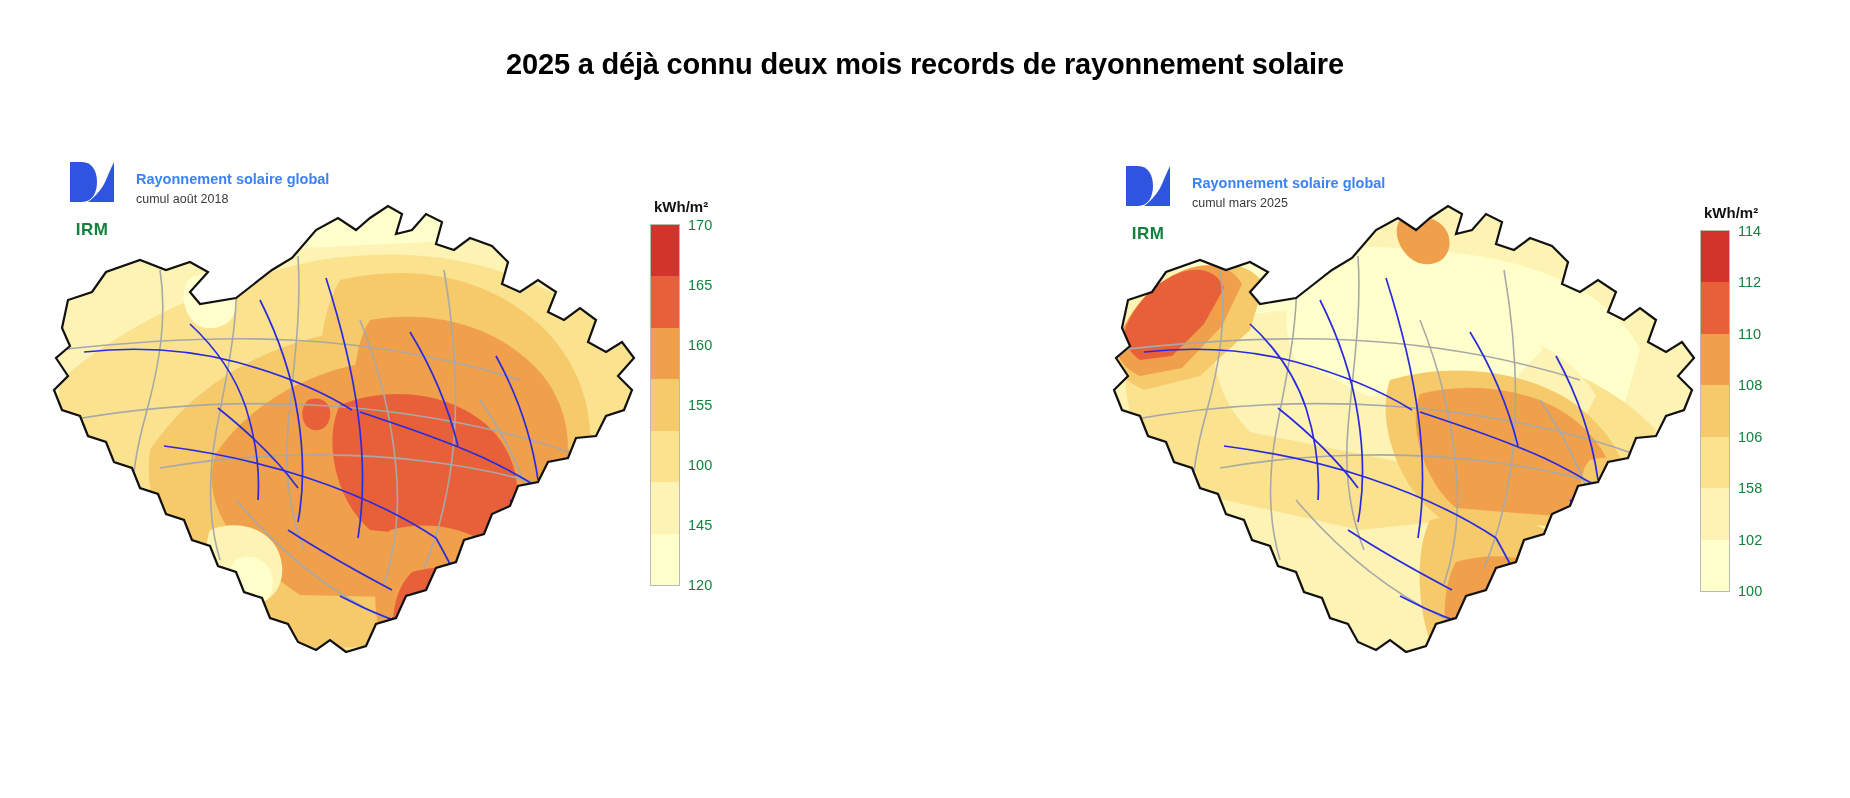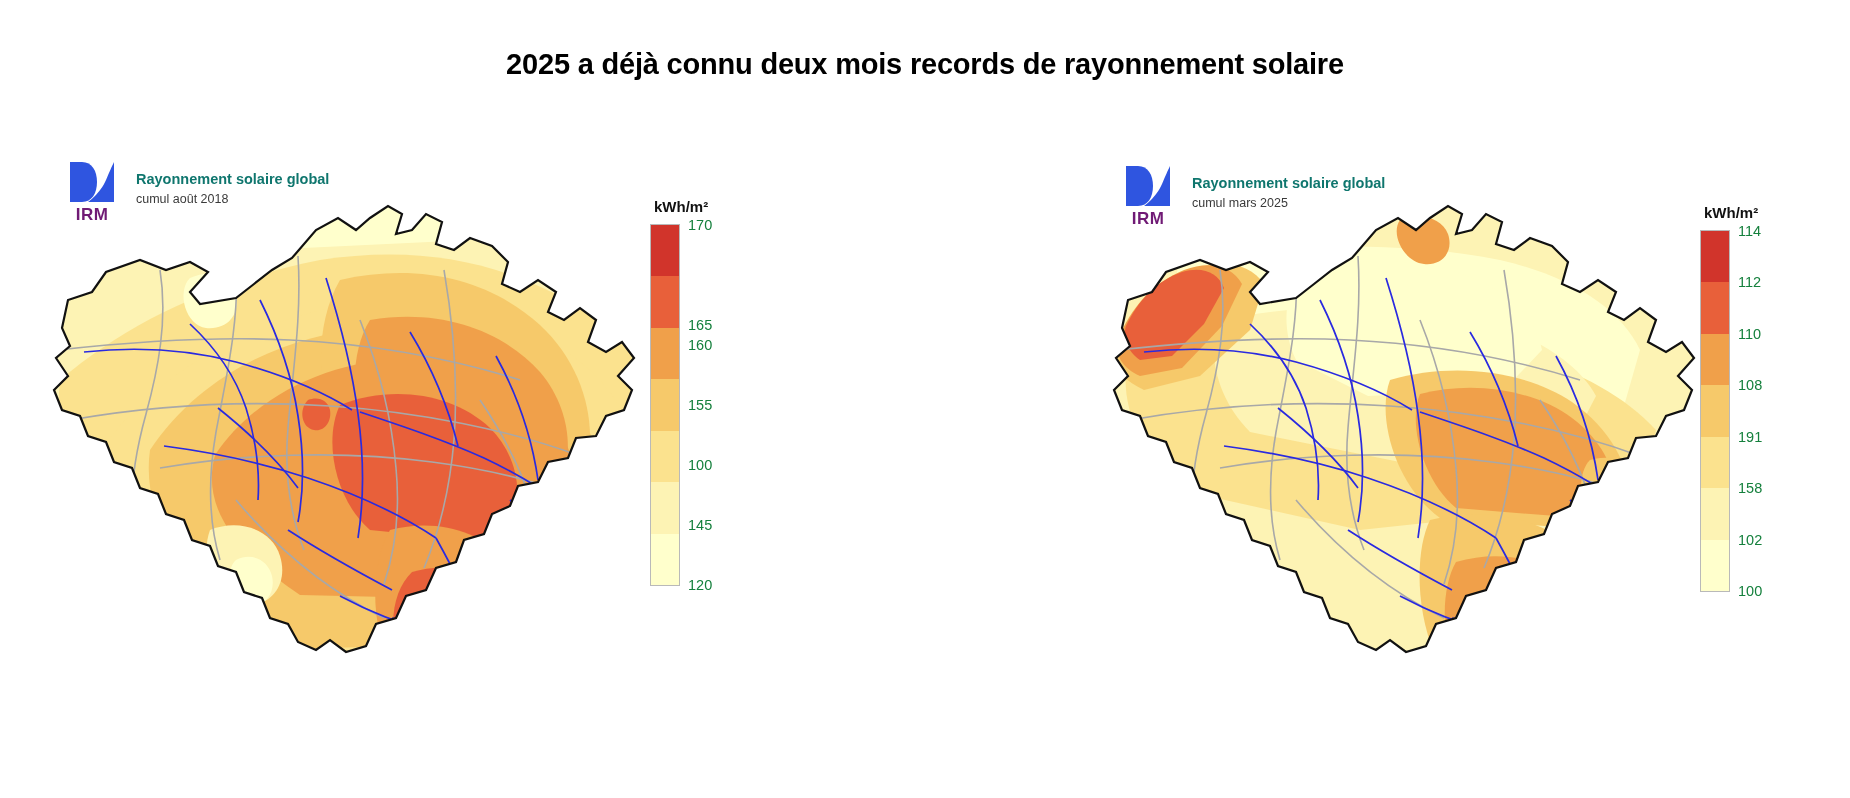--- a/index.html
+++ b/index.html
@@ -55,35 +55,35 @@
     align-items: center;
   }
   .logo-mark {
     width: 48px;
     height: 44px;
     display: block;
   }
   .logo-text {
     font-size: 17px;
     font-weight: bold;
-    color: #701a75;
+    color: #15803d;
     letter-spacing: 0.5px;
     line-height: 1;
-    margin-top: 2px;
+    margin-top: 17px;
     text-align: center;
   }
 
   .header-text {
     margin-left: 14px;
     padding-top: 11px;
   }
   .header-title {
     font-size: 14.5px;
     font-weight: bold;
-    color: #0f766e;
+    color: #3b82f6;
     line-height: 1.2;
   }
   .header-subtitle {
     font-size: 12.5px;
     font-weight: normal;
     color: #3a3a3a;
     margin-top: 4px;
     line-height: 1.2;
   }
 
@@ -278,21 +278,21 @@
           <div class="cb-band" style="height: 51.4286px; background: rgb(209, 52, 43);"></div>
           <div class="cb-band" style="height: 51.4286px; background: rgb(232, 96, 58);"></div>
           <div class="cb-band" style="height: 51.4286px; background: rgb(240, 160, 74);"></div>
           <div class="cb-band" style="height: 51.4286px; background: rgb(246, 201, 106);"></div>
           <div class="cb-band" style="height: 51.4286px; background: rgb(251, 226, 142);"></div>
           <div class="cb-band" style="height: 51.4286px; background: rgb(253, 243, 180);"></div>
           <div class="cb-band" style="height: 51.4286px; background: rgb(255, 255, 204);"></div>
         </div>
       <div class="cb-labels" id="cb-labels-left">
           <div class="cb-label" style="top: -6px;">170</div>
-          <div class="cb-label" style="top: 54px; margin-top: 40px;">165</div>
+          <div class="cb-label" style="top: 54px;">165</div>
           <div class="cb-label" style="top: 114px;">160</div>
           <div class="cb-label" style="top: 174px;">155</div>
           <div class="cb-label" style="top: 234px;">100</div>
           <div class="cb-label" style="top: 294px;">145</div>
           <div class="cb-label" style="top: 354px;">120</div>
         </div>
     </div>
   </div>
 </div>
 
@@ -438,20 +438,20 @@
           <div class="cb-band" style="height: 51.4286px; background: rgb(246, 201, 106);"></div>
           <div class="cb-band" style="height: 51.4286px; background: rgb(251, 226, 142);"></div>
           <div class="cb-band" style="height: 51.4286px; background: rgb(253, 243, 180);"></div>
           <div class="cb-band" style="height: 51.4286px; background: rgb(255, 255, 204);"></div>
         </div>
       <div class="cb-labels" id="cb-labels-right">
           <div class="cb-label" style="top: -6px;">114</div>
           <div class="cb-label" style="top: 45.4286px;">112</div>
           <div class="cb-label" style="top: 96.8571px;">110</div>
           <div class="cb-label" style="top: 148.286px;">108</div>
-          <div class="cb-label" style="top: 199.714px;">191</div>
+          <div class="cb-label" style="top: 199.714px;">106</div>
           <div class="cb-label" style="top: 251.143px;">158</div>
           <div class="cb-label" style="top: 302.571px;">102</div>
           <div class="cb-label" style="top: 354px;">100</div>
         </div>
     </div>
   </div>
 </div>
 
 </body></html>

